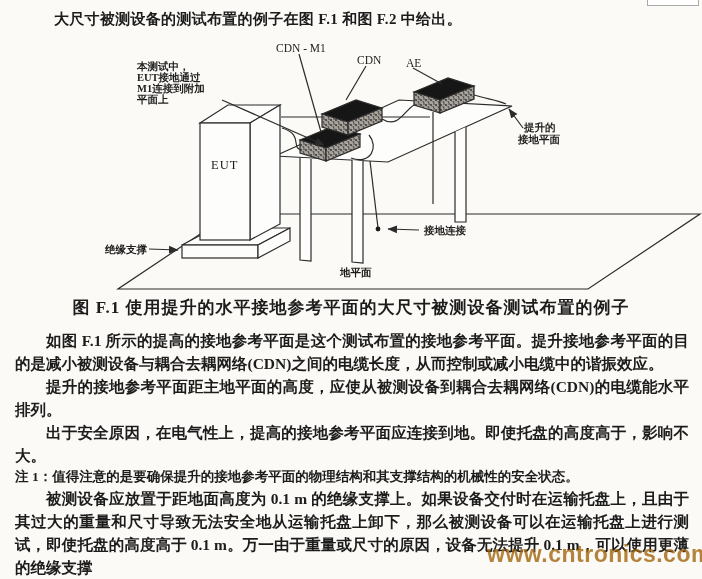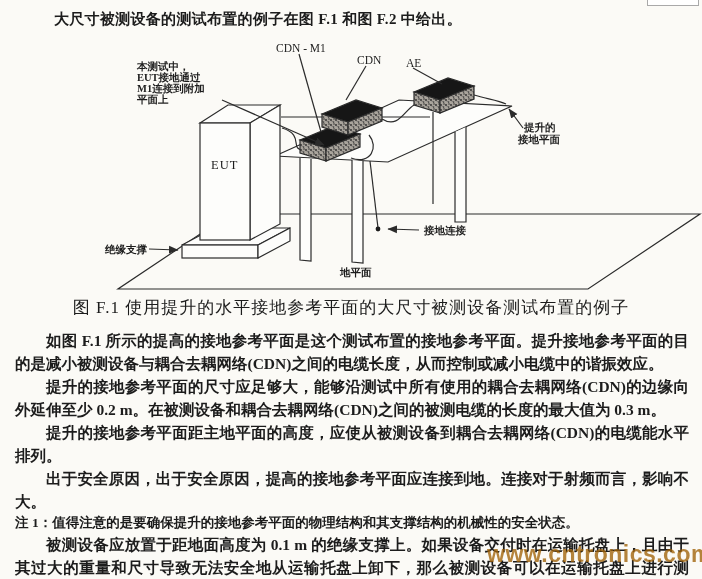--- a/index.html
+++ b/index.html
@@ -12,21 +12,21 @@
     position:absolute;top:10px;left:54px;right:16px;
     font-size:15px;font-weight:600;letter-spacing:.3px;
   }
   .corner-box{
     position:absolute;top:0;left:647px;width:50px;height:5px;
     border:1px solid #a9a9a9;border-top:none;background:#fff;
   }
   .diagram{position:absolute;top:38px;left:0;width:702px;height:256px;}
   .caption{
     position:absolute;top:296px;left:0;width:702px;text-align:center;
-    font-size:17px;font-weight:normal;letter-spacing:1px;
+    font-size:17px;font-weight:bold;letter-spacing:1px;
   }
   .bodytext{
     position:absolute;top:329px;left:15px;width:674px;
     font-size:15.5px;line-height:23px;text-align:justify;font-weight:600;
   }
   .bodytext p{margin:0;text-indent:2em;}
   .bodytext p.note{font-size:13.5px;line-height:20px;text-indent:0;font-weight:600;}
   .watermark{
     position:absolute;top:541px;left:487px;width:215px;
     font-family:"Liberation Sans","DejaVu Sans",sans-serif;
@@ -129,20 +129,19 @@
   <text class="cjk" x="518" y="105">接地平面</text>
   <text class="cjk" x="424" y="196">接地连接</text>
   <text class="cjk" x="340" y="238">地平面</text>
   <text class="cjk" x="105" y="215">绝缘支撑</text>
 </svg>
 
 <div class="caption">图 F.1  使用提升的水平接地参考平面的大尺寸被测设备测试布置的例子</div>
 
 <div class="bodytext">
   <p>如图 F.1 所示的提高的接地参考平面是这个测试布置的接地参考平面。提升接地参考平面的目的是减小被测设备与耦合去耦网络(CDN)之间的电缆长度，从而控制或减小电缆中的谐振效应。</p>
-  <p>提升的接地参考平面的尺寸应足够大，能够沿测试中所有使用的耦合去耦网络(CDN)的边缘向外延伸至少 0.2 m。在被测设备和耦合去耦网络(CDN)之间的被测电缆的长度的最大值为 0.3 m。</p>
   <p>提升的接地参考平面距主地平面的高度，应使从被测设备到耦合去耦网络(CDN)的电缆能水平排列。</p>
-  <p>出于安全原因，出于安全原因，提高的接地参考平面应连接到地。连接对于射频而言，影响不大。</p>
+  <p>出于安全原因，在电气性上，提高的接地参考平面应连接到地。即使托盘的高度高于，影响不大。</p>
   <p class="note">注 1：值得注意的是要确保提升的接地参考平面的物理结构和其支撑结构的机械性的安全状态。</p>
   <p>被测设备应放置于距地面高度为 0.1 m 的绝缘支撑上。如果设备交付时在运输托盘上，且由于其过大的重量和尺寸导致无法安全地从运输托盘上卸下，那么被测设备可以在运输托盘上进行测试，即使托盘的高度高于 0.1 m。万一由于重量或尺寸的原因，设备无法提升 0.1 m，可以使用更薄的绝缘支撑</p>
 </div>
 
 <div class="watermark">www.cntronics.com</div>
 
 </body></html>

